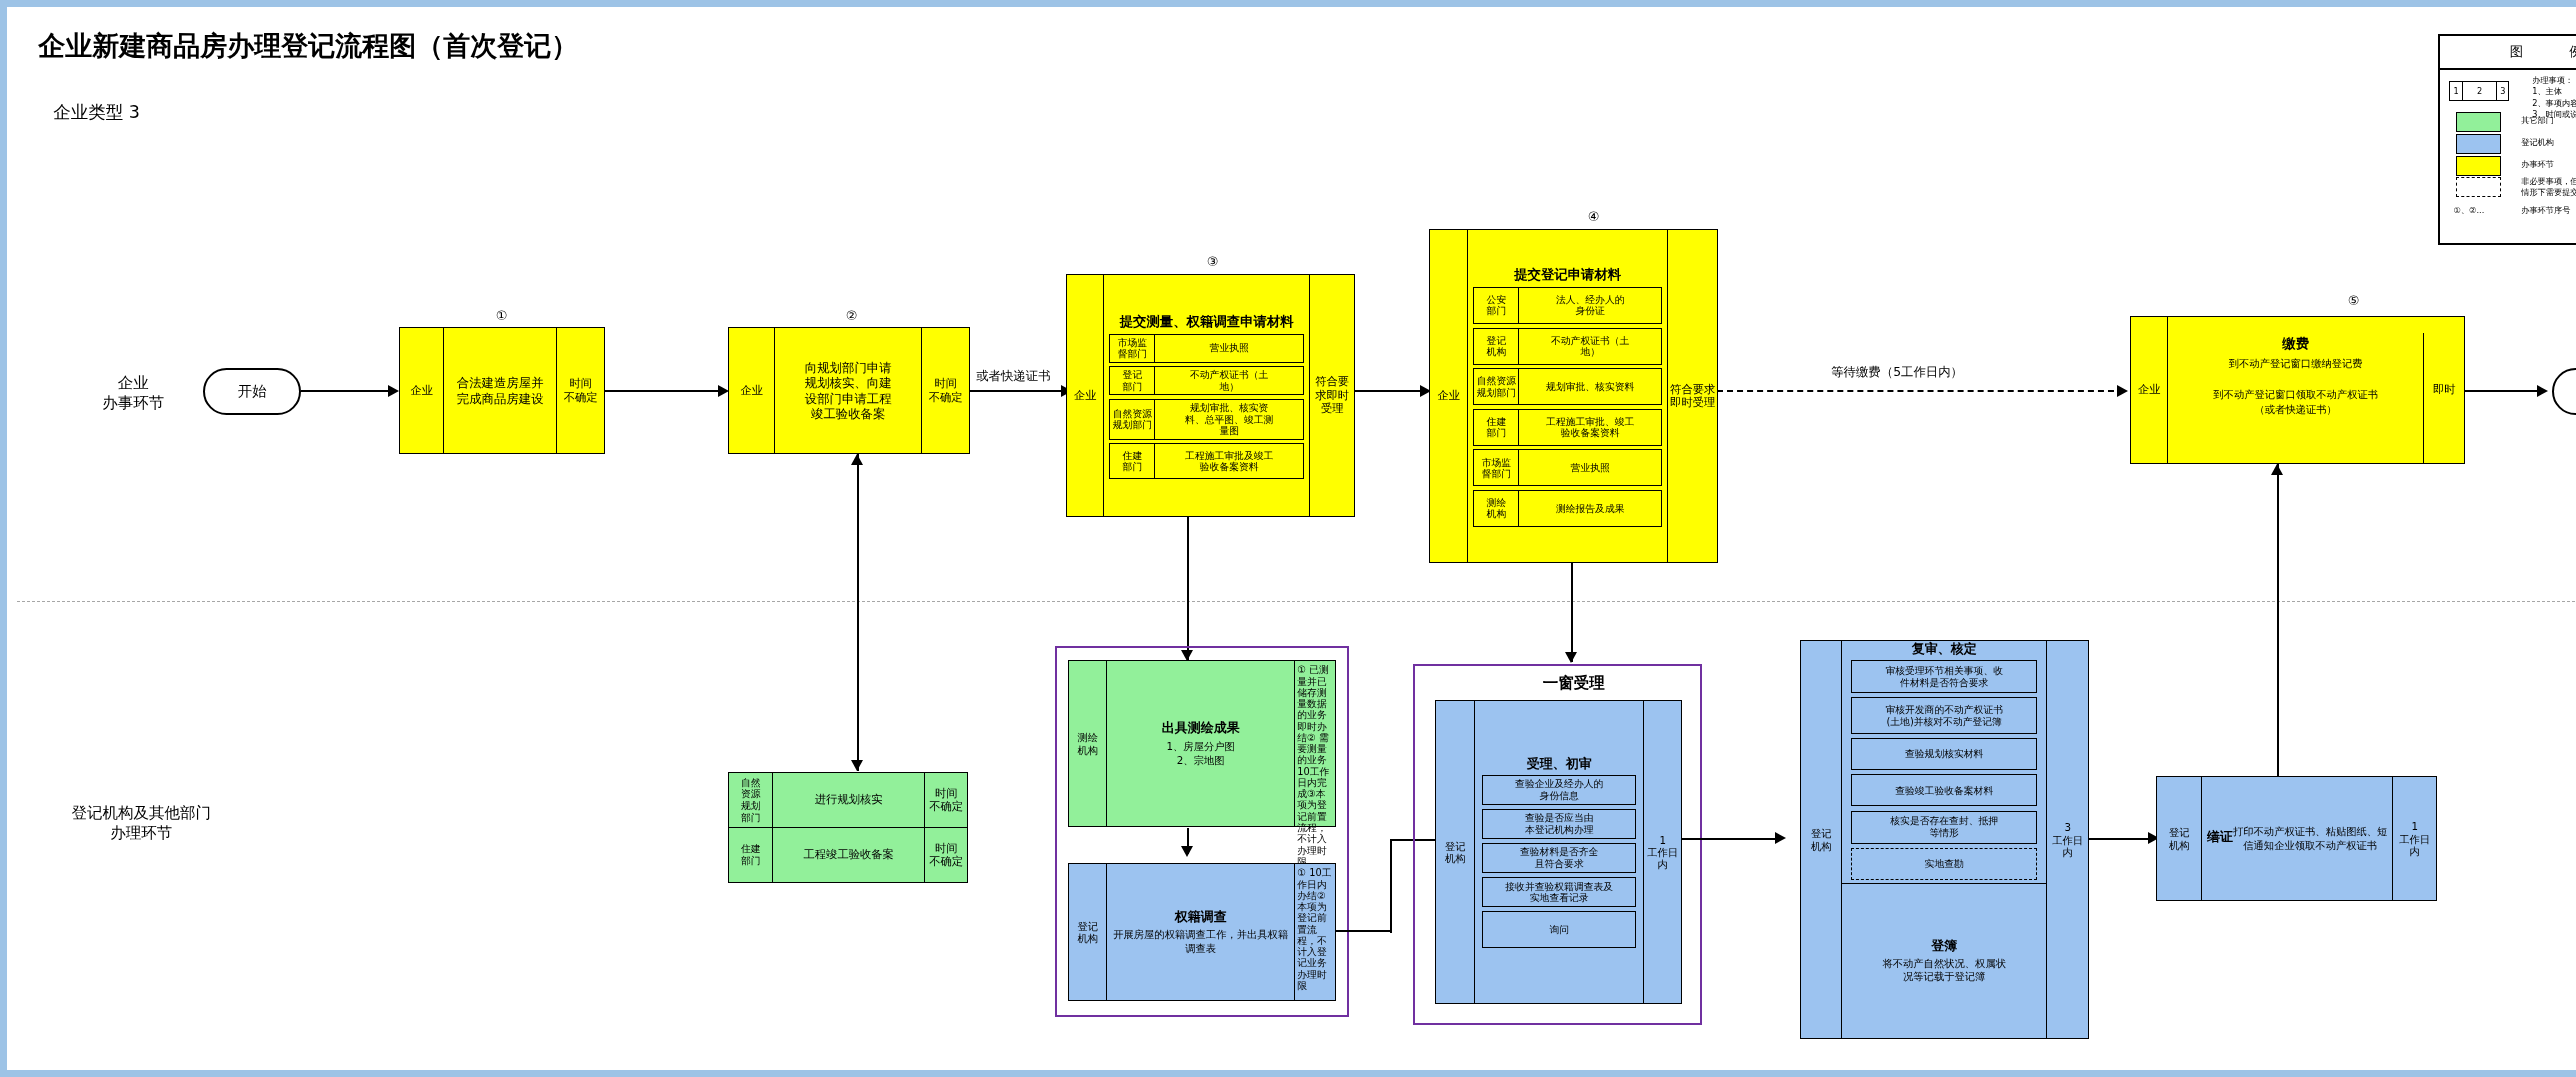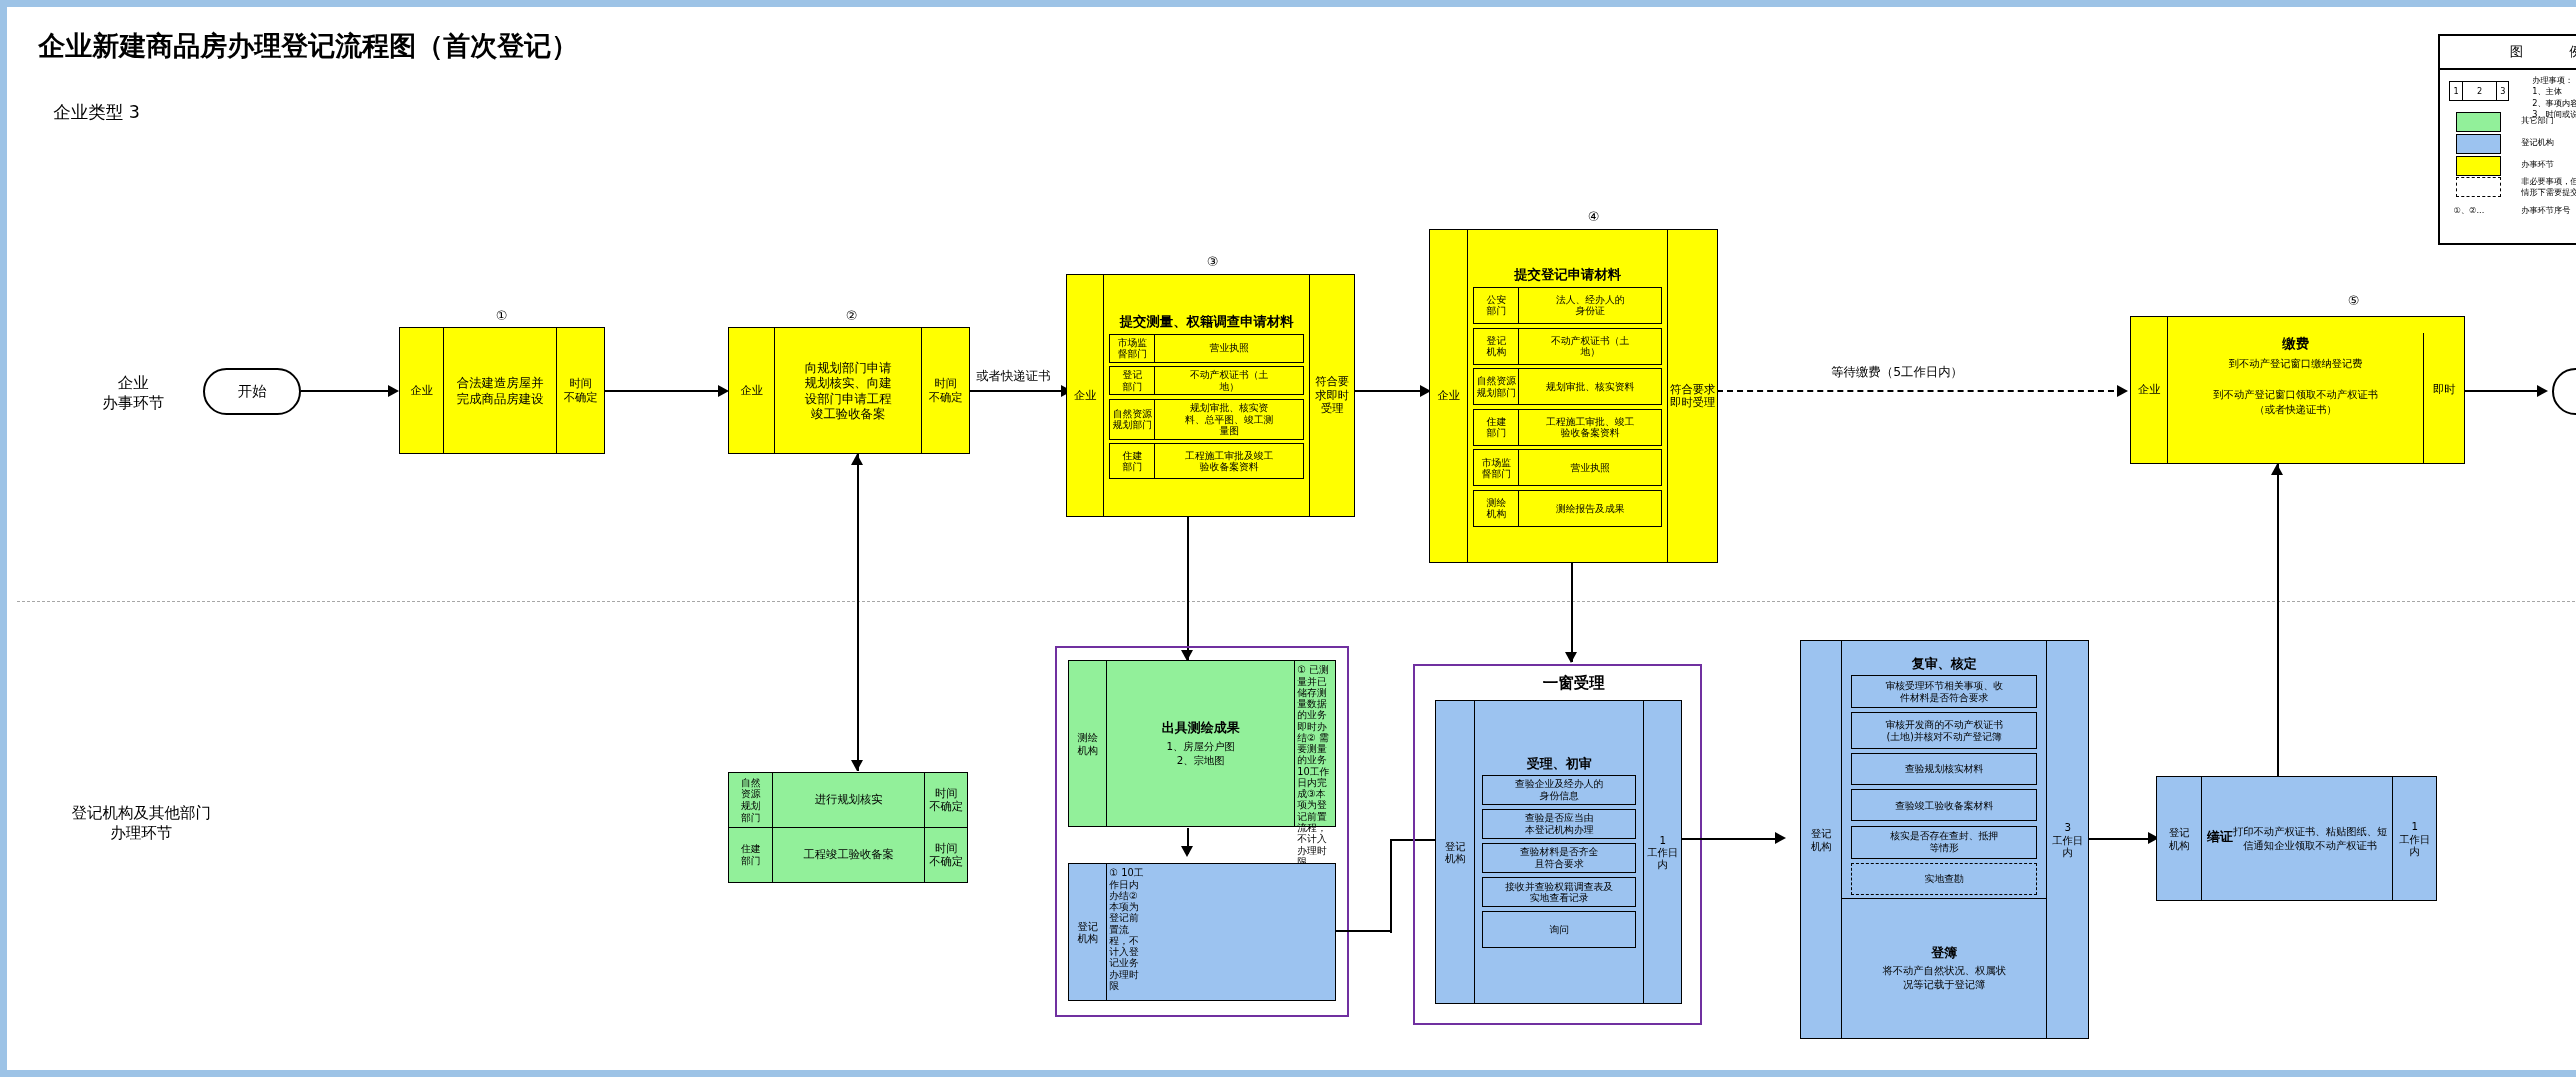--- a/index.html
+++ b/index.html
@@ -272,20 +272,24 @@
     </div>
     <div class="cell c-note t" style="flex:0 0 40px;border-right:none;">① 已测量并已储存测量数据的业务即时办结② 需要测量的业务10工作日内完成③本项为登记前置流程，不计入办理时限</div>
   </div>
 
   <div class="ln lnv" style="left:1180px;top:821px;width:2.1px;height:26px;"></div>
   <div class="arrow-d" style="left:1174px;top:839px;"></div>
 
   <div class="abs proc blue" style="left:1061px;top:856px;width:268px;height:138px;">
     <div class="cell c-actor t" style="flex:0 0 38px;font-size:10.3px;">登记
 机构</div>
+    <div class="cell" style="flex:1;flex-direction:column;justify-content:center;padding:2.1px 4.1px;">
+      <div class="body-title t" style="font-size:13px;">权籍调查</div>
+      <div class="t" style="font-size:10.3px;line-height:1.35;text-align:center;">开展房屋的权籍调查工作，并出具权籍调查表</div>
+    </div>
     <div class="cell c-note t" style="flex:0 0 40px;border-right:none;">① 10工作日内办结② 本项为登记前置流程，不计入登记业务办理时限</div>
   </div>
 
   <div class="ln lnh" style="left:1329px;top:923px;width:56px;"></div>
   <div class="ln lnv" style="left:1383px;top:832px;width:2.1px;height:94px;"></div>
   <div class="ln lnh" style="left:1383px;top:832px;width:57px;"></div>
   <div class="arrow-r" style="left:1432px;top:826px;"></div>
 
   <div class="abs group" style="left:1406px;top:657px;width:289px;height:361px;"></div>
   <div class="abs group-title t" style="left:1406px;top:667px;width:321px;">一窗受理</div>
@@ -312,21 +316,21 @@
 内</div>
   </div>
 
   <div class="ln lnh" style="left:1675px;top:831px;width:98px;"></div>
   <div class="arrow-r" style="left:1768px;top:825px;"></div>
 
   <div class="abs proc blue" style="left:1793px;top:633px;width:289px;height:399px;">
     <div class="cell c-actor t" style="flex:0 0 41px;font-size:10.3px;">登记
 机构</div>
     <div class="cell" style="flex:1;flex-direction:column;padding:0;">
-      <div style="width:100%;display:flex;flex-direction:column;padding-top:15px;border-bottom:1.5px solid #000;box-sizing:border-box;">
+      <div style="width:100%;display:flex;flex-direction:column;padding-top:0;border-bottom:1.5px solid #000;box-sizing:border-box;">
         <div class="body-title t" style="font-size:13px;text-align:center;">复审、核定</div>
         <div class="chk-list" style="padding:0 9.3px 3.1px 9.3px;">
           <div class="chk-row t" style="min-height:28px;">审核受理环节相关事项、收
 件材料是否符合要求</div>
           <div class="chk-row t" style="min-height:32px;">审核开发商的不动产权证书
 (土地)并核对不动产登记簿</div>
           <div class="chk-row t" style="min-height:27px;">查验规划核实材料</div>
           <div class="chk-row t" style="min-height:27px;">查验竣工验收备案材料</div>
           <div class="chk-row t" style="min-height:28px;">核实是否存在查封、抵押
 等情形</div>

